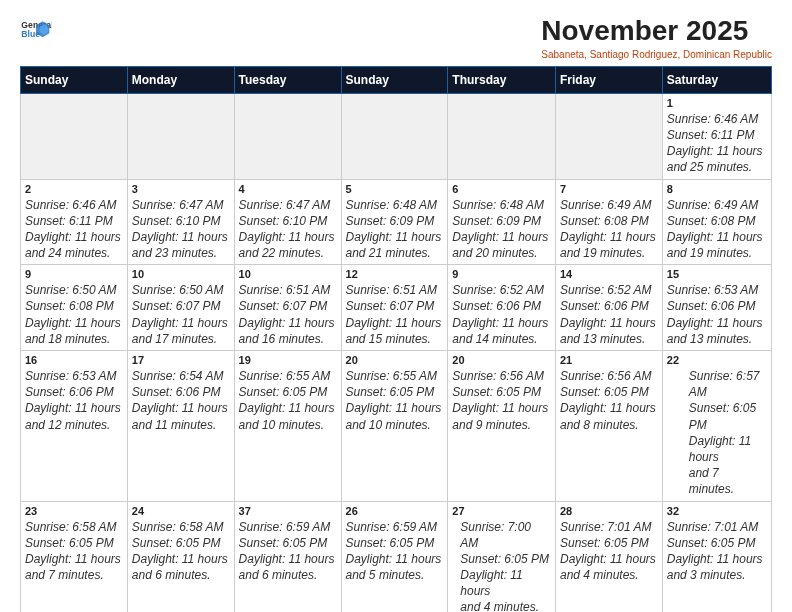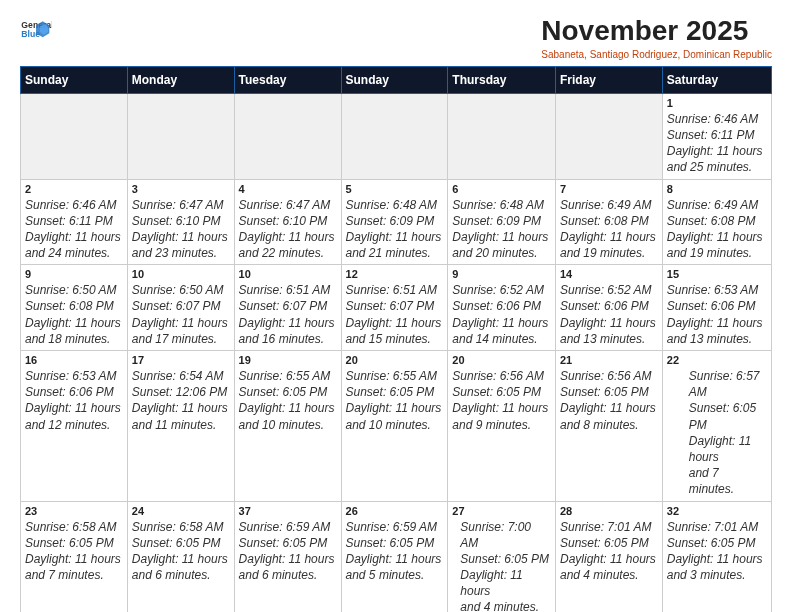--- a/index.html
+++ b/index.html
@@ -240,21 +240,21 @@
           <td>
             <span class="day-number">16</span>
             <div class="day-info" style="white-space: pre-line;">Sunrise: 6:53 AM
 Sunset: 6:06 PM
 Daylight: 11 hours
 and 12 minutes.</div>
           </td>
           <td>
             <span class="day-number">17</span>
             <div class="day-info" style="white-space: pre-line;">Sunrise: 6:54 AM
-Sunset: 12:06 PM
+Sunset: 6:06 PM
 Daylight: 11 hours
 and 11 minutes.</div>
           </td>
           <td>
             <span class="day-number">19</span>
             <div class="day-info" style="white-space: pre-line;">Sunrise: 6:55 AM
 Sunset: 6:05 PM
 Daylight: 11 hours
 and 10 minutes.</div>
           </td>

